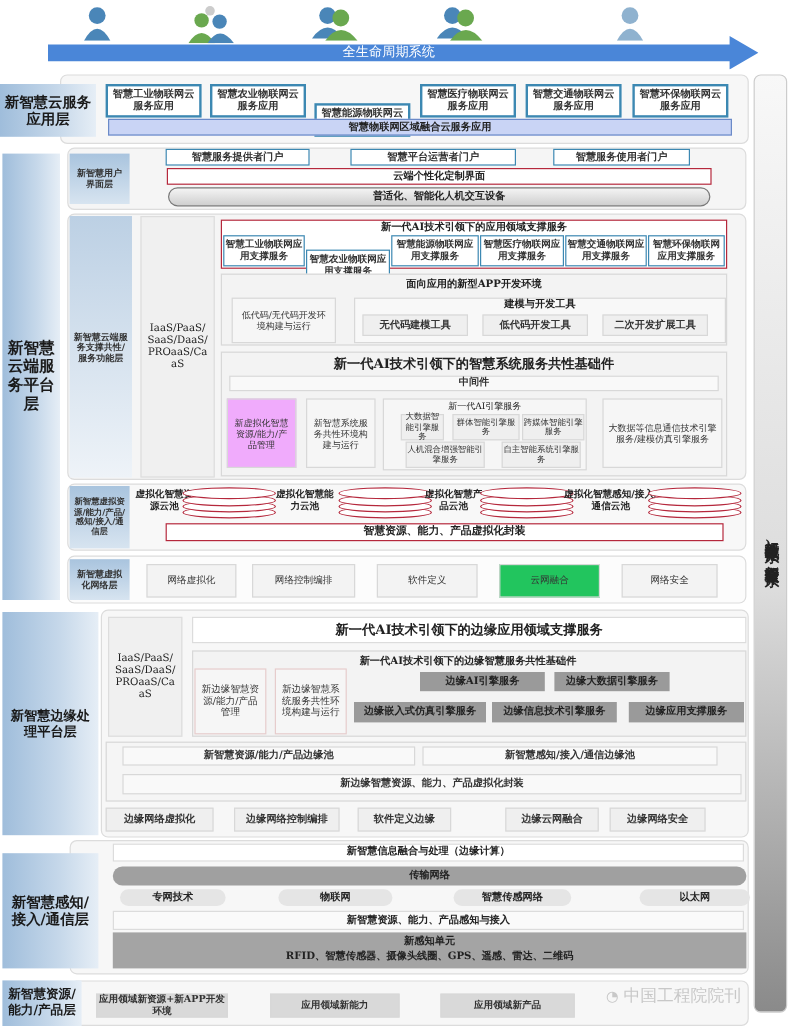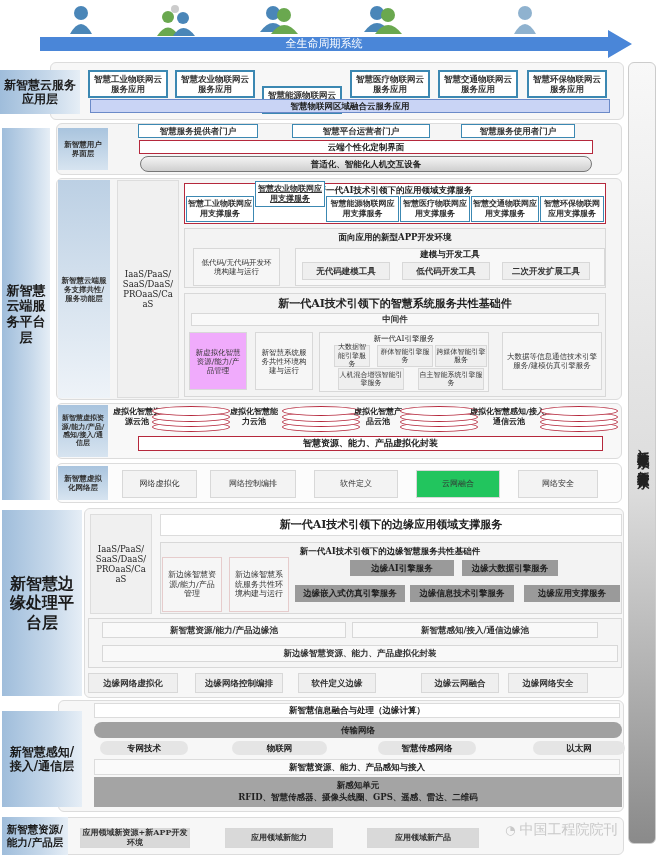--- a/index.html
+++ b/index.html
@@ -84,21 +84,21 @@
 <div class="cell" style="left:140px;top:156px;width:452px;height:16px;background:linear-gradient(180deg,#f4f4f4,#cfcfcf);border:1px solid #777;border-radius:9px;font-size:8.5px;font-weight:bold;">普适化、智能化人机交互设备</div>
 
 <div class="abs panel" style="left:56px;top:178px;width:566px;height:222px;"></div>
 <div class="cell sub-label" style="left:58px;top:180px;width:52px;height:218px;font-size:7.5px;padding:0 3px;background:linear-gradient(180deg,#bcd0e4,#eef3f8);">新智慧云端服务支撑共性/服务功能层</div>
 <div class="cell" style="left:117px;top:180px;width:62px;height:218px;background:#f0f0f0;border:1px solid #ddd;font-size:8.5px;word-break:break-all;padding:0 4px;">IaaS/PaaS/SaaS/DaaS/PROaaS/CaaS</div>
 
 <div class="abs red-box" style="left:184px;top:183px;width:422px;height:41px;"></div>
 <div class="cell" style="left:184px;top:184px;width:422px;height:12px;font-size:8.5px;font-weight:bold;">新一代AI技术引领下的应用领域支撑服务</div>
 <div>
   <div class="cell blue-box" style="left:186px;top:196px;width:68px;height:26px;font-size:8px;border-width:1.5px;">智慧工业物联网应用支撑服务</div>
-  <div class="cell blue-box" style="left:255px;top:181px;width:70px;height:26px;font-size:8px;border-width:1.5px;text-decoration:underline;">智慧农业物联网应用支撑服务</div>
+  <div class="cell blue-box" style="left:255px;top:208px;width:70px;height:26px;font-size:8px;border-width:1.5px;">智慧农业物联网应用支撑服务</div>
   <div class="cell blue-box" style="left:326px;top:196px;width:73px;height:26px;font-size:8px;border-width:1.5px;">智慧能源物联网应用支撑服务</div>
   <div class="cell blue-box" style="left:400px;top:196px;width:70px;height:26px;font-size:8px;border-width:1.5px;">智慧医疗物联网应用支撑服务</div>
   <div class="cell blue-box" style="left:471px;top:196px;width:68px;height:26px;font-size:8px;border-width:1.5px;">智慧交通物联网应用支撑服务</div>
   <div class="cell blue-box" style="left:540px;top:196px;width:64px;height:26px;font-size:8px;border-width:1.5px;">智慧环保物联网应用支撑服务</div>
 </div>
 
 <div class="abs gray-box" style="left:184px;top:228px;width:422px;height:60px;background:#f3f3f3;"></div>
 <div class="cell" style="left:184px;top:230px;width:422px;height:14px;font-size:8.5px;font-weight:bold;">面向应用的新型APP开发环境</div>
 <div class="cell gray-box" style="left:193px;top:248px;width:87px;height:38px;font-size:7.5px;padding:17px 4px;background:#f6f6f6;">低代码/无代码开发环境构建与运行</div>
 <div class="abs gray-box" style="left:295px;top:248px;width:310px;height:38px;background:#f8f8f8;"></div>
@@ -155,21 +155,21 @@
 
 <div class="abs panel" style="left:56px;top:463px;width:566px;height:40px;background:#fcfcfc;"></div>
 <div class="cell sub-label" style="left:58px;top:466px;width:50px;height:34px;font-size:7.5px;padding:0 3px;">新智慧虚拟化网络层</div>
 <div class="cell gray-box" style="left:122px;top:470px;width:75px;height:28px;font-size:8px;background:#f3f3f3;">网络虚拟化</div>
 <div class="cell gray-box" style="left:210px;top:470px;width:86px;height:28px;font-size:8px;background:#f3f3f3;">网络控制编排</div>
 <div class="cell gray-box" style="left:314px;top:470px;width:84px;height:28px;font-size:8px;background:#f3f3f3;">软件定义</div>
 <div class="cell gray-box" style="left:416px;top:470px;width:84px;height:28px;font-size:8px;background:#22c55e;">云网融合</div>
 <div class="cell gray-box" style="left:518px;top:470px;width:80px;height:28px;font-size:8px;background:#f3f3f3;">网络安全</div>
 
 <div class="abs panel" style="left:84px;top:508px;width:540px;height:190px;background:#f7f7f7;"></div>
-<div class="cell layer-label" style="left:2px;top:510px;width:80px;height:186px;font-size:16px;padding:0 6px;">新智慧边缘处理平台层</div>
+<div class="cell layer-label" style="left:2px;top:510px;width:80px;height:186px;font-size:11px;padding:0 6px;">新智慧边缘处理平台层</div>
 <div class="cell" style="left:90px;top:514px;width:62px;height:100px;background:#f0f0f0;border:1px solid #ddd;font-size:8.5px;word-break:break-all;padding:0 4px;">IaaS/PaaS/SaaS/DaaS/PROaaS/CaaS</div>
 <div class="cell panel-white" style="left:160px;top:514px;width:462px;height:22px;font-size:11px;font-weight:bold;">新一代AI技术引领下的边缘应用领域支撑服务</div>
 <div class="abs gray-box" style="left:160px;top:542px;width:462px;height:72px;background:#f3f3f3;"></div>
 <div class="cell" style="left:290px;top:544px;width:200px;height:14px;font-size:8.5px;font-weight:bold;">新一代AI技术引领下的边缘智慧服务共性基础件</div>
 <div class="cell gray-box" style="left:162px;top:557px;width:60px;height:55px;font-size:8px;padding:0 3px;background:#f6f6f6;border-color:#e6cccc;">新边缘智慧资源/能力/产品管理</div>
 <div class="cell gray-box" style="left:229px;top:557px;width:60px;height:55px;font-size:8px;padding:0 2px;background:#f6f6f6;border-color:#e6cccc;">新边缘智慧系统服务共性环境构建与运行</div>
 <div class="cell dark-gray" style="left:350px;top:560px;width:104px;height:16px;font-size:8.5px;">边缘AI引擎服务</div>
 <div class="cell dark-gray" style="left:462px;top:560px;width:96px;height:16px;font-size:8.5px;">边缘大数据引擎服务</div>
 <div class="cell dark-gray" style="left:295px;top:585px;width:110px;height:17px;font-size:8.5px;">边缘嵌入式仿真引擎服务</div>
 <div class="cell dark-gray" style="left:410px;top:585px;width:104px;height:17px;font-size:8.5px;">边缘信息技术引擎服务</div>

